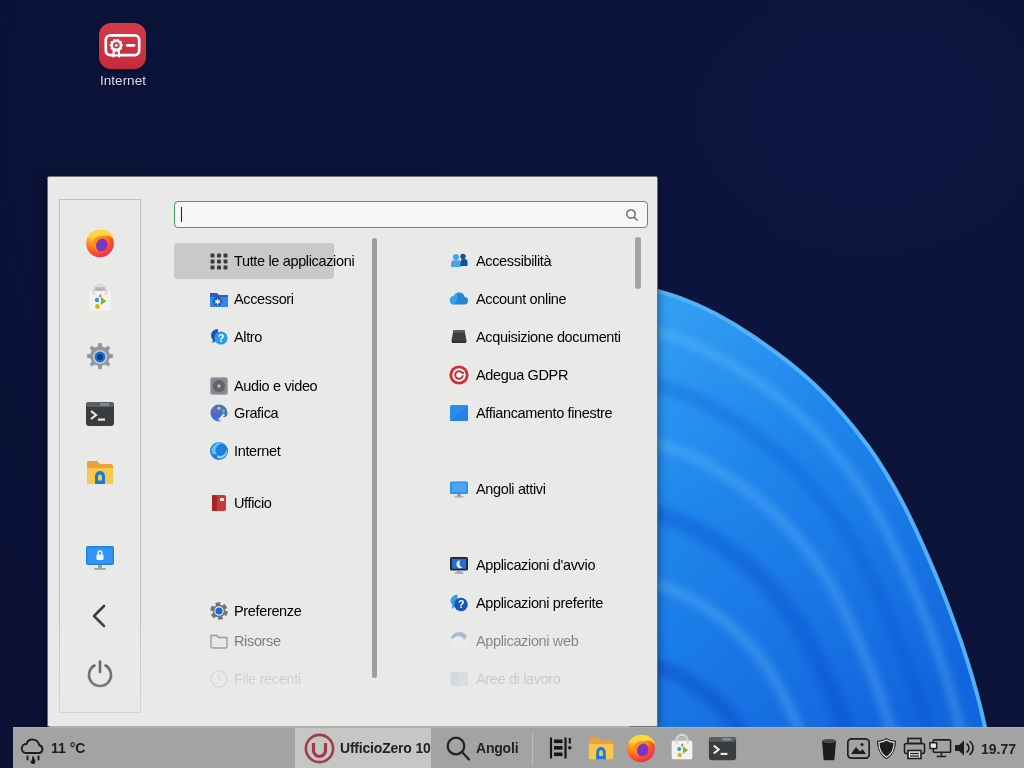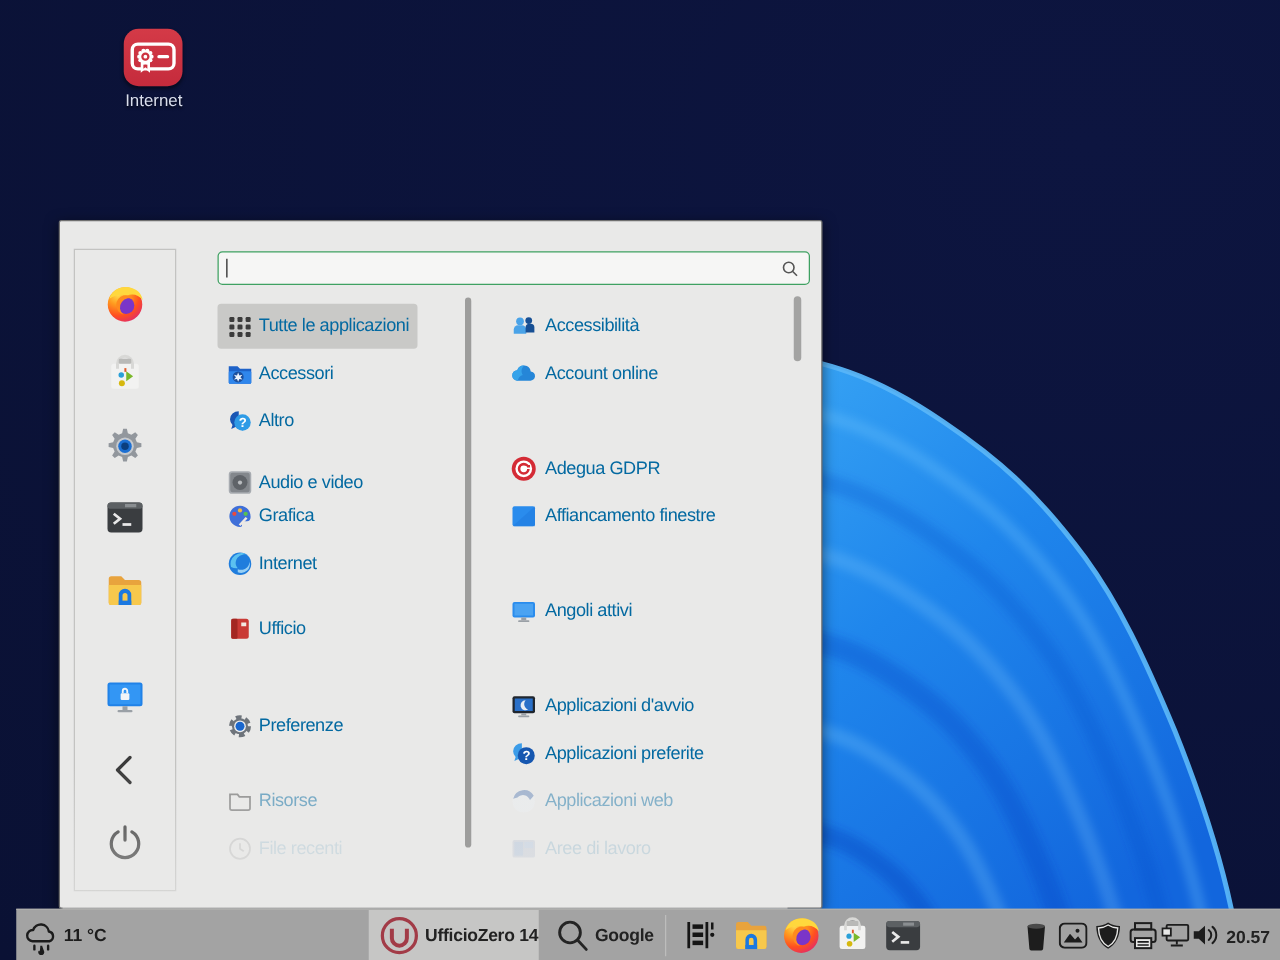--- a/index.html
+++ b/index.html
@@ -15,24 +15,24 @@
 #menu{position:absolute;left:47px;top:176px;width:611px;height:551px;
 background:#e9e9e8;border:1px solid #6f6f6f;box-sizing:border-box;border-radius:2px;
 box-shadow:0 3px 10px rgba(0,0,0,.5);}
 #sidebar{position:absolute;left:11px;top:22px;width:82px;height:514px;
 border:1px solid #c3c3c1;box-sizing:border-box;}
 .sbi{position:absolute;left:50%;transform:translateX(-50%);width:32px;height:32px;}
 #search{position:absolute;left:126px;top:24px;width:474px;height:27px;
 background:#f6f6f5;border:1.5px solid #3fa162;border-radius:4px;box-sizing:border-box;}
 #cursor{position:absolute;left:6px;top:5px;width:1px;height:15px;background:#222;}
 #sglass{position:absolute;right:8px;top:6px;}
-.row{position:absolute;height:36px;display:flex;align-items:center;color:#0369a1;
-font-size:14.5px;letter-spacing:-0.35px;white-space:nowrap;}
+.row{position:absolute;height:36px;display:flex;align-items:center;color:#000000;
+font-size:14.5px;letter-spacing:-0.35px;white-space:nowrap;padding-left:27px;}
 .cat{left:126px;width:160px;}
-.app{left:354px;width:230px;text-align:right;}
+.app{left:367px;width:230px;text-align:right;}
 .row .ic{flex:0 0 auto;display:block;}
 .cat .ic{width:20px;height:20px;margin-left:8px;margin-right:5px;}
 .app .ic{width:22px;height:22px;margin-left:6px;margin-right:6px;}
 #selrow{position:absolute;left:126px;top:66px;width:160px;height:36px;
 background:#c9c9c7;border-radius:3px;}
 #divider{position:absolute;left:324px;top:61px;width:5px;height:440px;
 background:#9d9d9c;border-radius:3px;z-index:5;}
 #thumb{position:absolute;left:587px;top:60px;width:6px;height:52px;
 background:#a3a3a2;border-radius:3px;z-index:5;}
 #fade{position:absolute;left:2px;top:436px;width:580px;height:268px;
@@ -210,21 +210,21 @@
   <div class="row cat" style="top:256px"><svg class="ic" viewBox="0 0 20 20">
           <circle cx="10" cy="10" r="9" fill="#1f7ddd"></circle>
           <path d="M2.8,12.5 a8.8,8.8 0 0 1 12.6,-10 c-3.8,-0.4 -7.1,1.6 -8.4,4.4 c-1,2.3 -0.5,4.6 1.2,6.6 a9,9 0 0 1 -5.4,-1 Z" fill="#63c9f2" opacity="0.9"></path>
           <path d="M8.2,16.8 a7,7 0 0 0 9.3,-8.7 c0.1,2.8 -1.6,5.3 -4.1,6.3 c-1.7,0.7 -3.6,0.6 -5.2,-0.1 Z" fill="#b5e4fa" opacity="0.8"></path>
         </svg>Internet</div>
   <div class="row cat" style="top:308px"><svg class="ic" viewBox="0 0 20 20">
           <rect x="3" y="2" width="14" height="16" rx="2" fill="#c93a35"></rect>
           <rect x="3" y="2" width="5" height="16" fill="#a32722" rx="1"></rect>
           <rect x="11" y="5" width="4" height="3" fill="#f3e9e2"></rect>
         </svg>Ufficio</div>
-  <div class="row cat" style="top:386px"><svg class="ic" viewBox="0 0 20 20">
+  <div class="row cat" style="top:416px"><svg class="ic" viewBox="0 0 20 20">
           <circle cx="10" cy="10" r="7" fill="none" stroke="#6e747b" stroke-width="3.6" stroke-dasharray="4.4,3"></circle>
           <circle cx="10" cy="10" r="6.4" fill="#6e747b"></circle>
           <circle cx="10" cy="10" r="4.7" fill="#eceeef"></circle>
           <circle cx="10" cy="10" r="3.6" fill="#1a67ce"></circle>
         </svg>Preferenze</div>
   <div class="row cat" style="top:446px;opacity:.55"><svg class="ic" viewBox="0 0 20 20">
           <path d="M2,4.5 h6 l1.5,2 h8.5 v9 a1.5,1.5 0 0 1 -1.5,1.5 h-13 a1.5,1.5 0 0 1 -1.5,-1.5 Z" fill="none" stroke="#4a4a4a" stroke-width="1.4"></path>
         </svg>Risorse</div>
   <div class="row cat" style="top:484px;opacity:.16"><svg class="ic" viewBox="0 0 20 20">
           <circle cx="10" cy="10" r="8" fill="none" stroke="#4a4a4a" stroke-width="1.4"></circle>
@@ -234,20 +234,25 @@
   <div class="row app" style="top:66px"><svg class="ic" viewBox="0 0 22 22">
           <circle cx="8" cy="7" r="3.1" fill="#4aa3e8"></circle>
           <path d="M3,17 v-3.4 a3.4,3.4 0 0 1 3.4,-3.4 h3.2 a3.4,3.4 0 0 1 3.4,3.4 V17 Z" fill="#4aa3e8"></path>
           <circle cx="15" cy="6.4" r="2.7" fill="#174f94"></circle>
           <path d="M12.5,16 v-4 a3,3 0 0 1 3,-3 h1 a3,3 0 0 1 3,3 v4 Z" fill="#174f94"></path>
         </svg>Accessibilità</div>
   <div class="row app" style="top:104px"><svg class="ic" viewBox="0 0 22 22">
           <path d="M6.2,16.5 a4.2,4.2 0 0 1 -0.4,-8.4 a5.6,5.6 0 0 1 10.8,1 a3.7,3.7 0 0 1 -0.6,7.4 Z" fill="#2586d8"></path>
           <path d="M6.2,16.5 a4.2,4.2 0 0 1 -0.4,-8.4 a5.6,5.6 0 0 1 5.4,-3.6 c-2,1.8 -2.6,5 -1,7.4 c-2.2,0.4 -3.6,2.4 -4,4.6 Z" fill="#36a3ea"></path>
         </svg>Account online</div>
+  <div class="row app" style="top:142px"><svg class="ic" viewBox="0 0 22 22">
+          <path d="M5.5,4 h11 l2,10.5 a2,2 0 0 1 -2,2.5 h-11 a2,2 0 0 1 -2,-2.5 Z" fill="#3c4045"></path>
+          <path d="M5.5,4 h11 l0.5,2.6 h-12 Z" fill="#5a5e63"></path>
+          <rect x="4" y="15.2" width="14" height="1.8" rx="0.9" fill="#2a2d30"></rect>
+        </svg>Acquisizione documenti</div>
   <div class="row app" style="top:180px"><svg class="ic" viewBox="0 0 22 22">
           <circle cx="11" cy="11" r="9.6" fill="#d42b35"></circle>
           <circle cx="11" cy="11" r="6.7" fill="#fff"></circle>
           <path d="M11,6.2 a4.8,4.8 0 1 0 0,9.6 a4.8,4.8 0 0 0 0,-9.6 Z M11,8.3 a2.7,2.7 0 1 1 0,5.4 a2.7,2.7 0 0 1 0,-5.4 Z" fill="#d42b35"></path>
           <rect x="12.6" y="9.2" width="3.4" height="2" fill="#fff"></rect>
           <rect x="13.6" y="8" width="2.4" height="2" fill="#d42b35"></rect>
         </svg>Adegua GDPR</div>
   <div class="row app" style="top:218px"><svg class="ic" viewBox="0 0 22 22">
           <rect x="2" y="3" width="18" height="16" rx="1.6" fill="#2a8ced"></rect>
           <path d="M2,19 L20,3 v16 Z" fill="#1f7ade" opacity="0.55"></path>
@@ -289,27 +294,27 @@
         <line x1="9.5" y1="22.5" x2="9.5" y2="25.5" stroke="#1c1c1c" stroke-width="1.9" stroke-linecap="round"></line>
         <path d="M15,22.5 l0,3.5 m-1.4,1 a1.6,1.6 0 1 0 2.8,0 l-1.4,-4" fill="#1c1c1c" stroke="#1c1c1c" stroke-width="1.6"></path>
         <line x1="20.5" y1="22.5" x2="20.5" y2="25.5" stroke="#1c1c1c" stroke-width="1.9" stroke-linecap="round"></line>
       </svg>
   <div id="wlabel">11 °C</div>
   <div id="uzbtn">
     <svg style="position:absolute;left:9px;top:5px" width="31" height="31" viewBox="0 0 31 31">
           <circle cx="15.5" cy="15.5" r="13.6" fill="none" stroke="#a23b47" stroke-width="2.6"></circle>
           <path d="M9.5,10 v7.5 a6,6 0 0 0 12,0 V10" fill="none" stroke="#a23b47" stroke-width="3.2"></path>
         </svg>
-    <div style="position:absolute;left:45px;top:12px;white-space:nowrap" class="txt">UfficioZero 14</div>
+    <div style="position:absolute;left:45px;top:12px;white-space:nowrap" class="txt">UfficioZero 10</div>
   </div>
   <svg class="tbico" style="left:430px;top:6px;width:30px;height:30px" viewBox="0 0 30 30">
         <circle cx="13" cy="12" r="8.3" fill="none" stroke="#242424" stroke-width="2.3"></circle>
         <line x1="19" y1="18" x2="26" y2="25.5" stroke="#242424" stroke-width="2.3" stroke-linecap="round"></line>
       </svg>
-  <div style="position:absolute;left:463px;top:12px" class="txt">Google</div>
+  <div style="position:absolute;left:463px;top:12px" class="txt">Angoli</div>
   <div style="position:absolute;left:519px;top:4px;width:1px;height:33px;background:#bdbdbc"></div>
 
   <svg class="tbico" style="left:534px;top:7px;width:26px;height:26px" viewBox="0 0 26 26">
         <g stroke="#151515" stroke-width="2.2" fill="none">
           <line x1="4" y1="2.5" x2="4" y2="23.5"></line>
           <line x1="18.5" y1="2.5" x2="18.5" y2="23.5"></line>
         </g>
         <rect x="7" y="4.5" width="8.5" height="3.6" fill="#151515"></rect>
         <rect x="7" y="11" width="8.5" height="3.6" fill="#151515"></rect>
         <rect x="7" y="17.5" width="8.5" height="3.6" fill="#151515"></rect>
@@ -376,16 +381,16 @@
   <svg class="tbico" style="left:916px;top:10px;width:23px;height:21px" viewBox="0 0 24 21">
         <rect x="4.5" y="1.5" width="18" height="13" rx="1" fill="none" stroke="#1d1d1d" stroke-width="1.6"></rect>
         <line x1="13" y1="14.5" x2="13" y2="18" stroke="#1d1d1d" stroke-width="1.6"></line>
         <line x1="8" y1="18.8" x2="18" y2="18.8" stroke="#1d1d1d" stroke-width="1.6"></line>
         <rect x="1" y="4.5" width="7" height="6" fill="#e7e7e6" stroke="#1d1d1d" stroke-width="1.5"></rect>
       </svg>
   <svg class="tbico" style="left:940px;top:10px;width:22px;height:20px" viewBox="0 0 22 20">
         <path d="M2,7 h4 l5,-4.5 v15 L6,13 H2 Z" fill="#1d1d1d"></path>
         <path d="M14,6 a5,5 0 0 1 0,8 M17,3.5 a8.5,8.5 0 0 1 0,13" fill="none" stroke="#1d1d1d" stroke-width="1.6" stroke-linecap="round"></path>
       </svg>
-  <div id="clock">20.57</div>
+  <div id="clock">19.77</div>
   <div id="edgebar"></div>
 </div>
 </div>
 
 </body></html>

